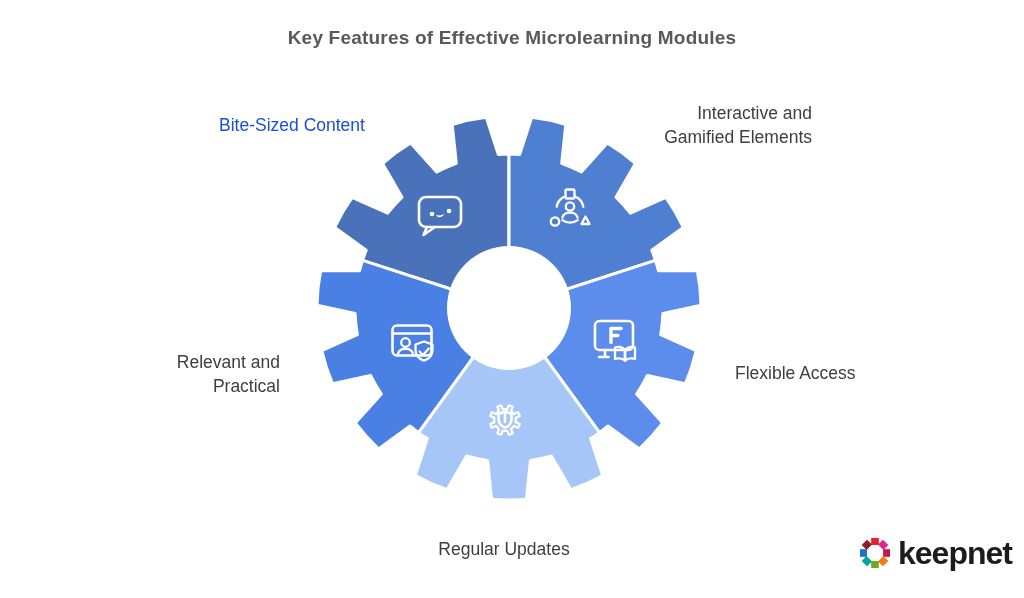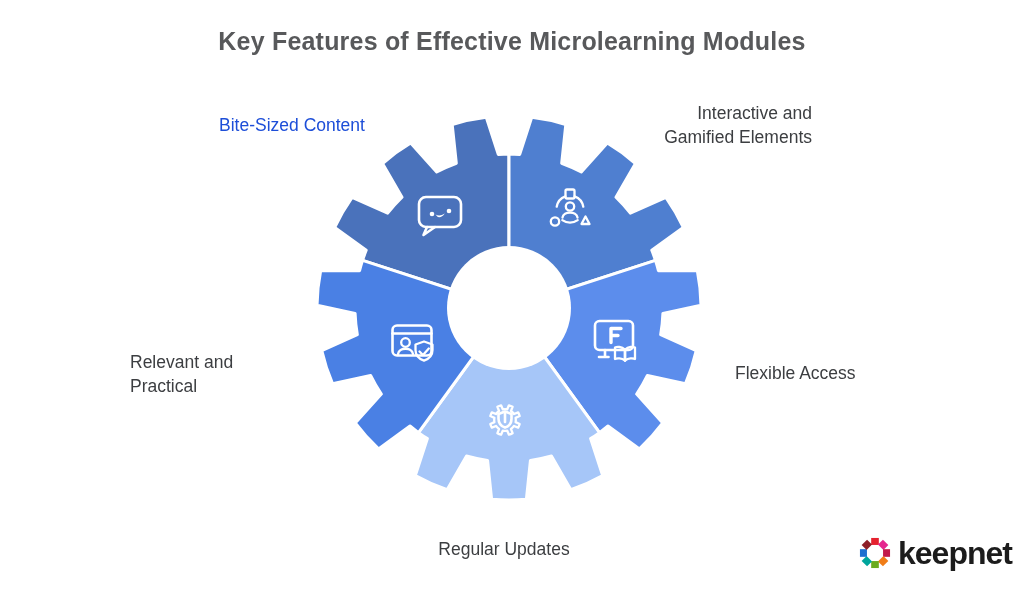--- a/index.html
+++ b/index.html
@@ -3,30 +3,30 @@
 <meta charset="utf-8">
 <style>
   html,body{margin:0;padding:0;}
   body{
     width:1024px;height:598px;background:#ffffff;overflow:hidden;position:relative;
     font-family:"Liberation Sans", sans-serif;
   }
   .stage{position:absolute;inset:0;width:1024px;height:598px;}
   .title{
     position:absolute;top:27px;left:0;width:1024px;text-align:center;
-    font-size:25px;font-weight:bold;color:#58595b;letter-spacing:.2px;
+    font-size:19px;font-weight:bold;color:#58595b;letter-spacing:.2px;
   }
   .seg-label{
     position:absolute;font-size:17.5px;line-height:24px;color:#3c3e41;
   }
   .lbl-bite{left:192px;top:113px;width:200px;text-align:center;}
   .lbl-inter{left:637px;top:101px;width:175px;text-align:right;}
   .lbl-flex{left:735px;top:361px;width:200px;text-align:left;}
   .lbl-reg{left:404px;top:537px;width:200px;text-align:center;}
-  .lbl-rel{left:130px;top:350px;width:150px;}
+  .lbl-rel{left:130px;top:350px;width:150px;text-align:right;}
   .gear-wrap{position:absolute;left:299px;top:98px;width:420px;height:420px;}
   .icon-svg{position:absolute;width:60px;height:60px;}
   .ic-chat{left:410px;top:184px;}
   .ic-game{left:540px;top:182px;}
   .ic-mon{left:584px;top:311px;}
   .ic-shieldgear{left:475px;top:390px;}
   .ic-browser{left:383px;top:313px;}
   .logo{position:absolute;left:856px;top:530px;height:46px;display:flex;align-items:center;}
   .logo-icon{width:40px;height:40px;display:block;}
   .logo-text{

